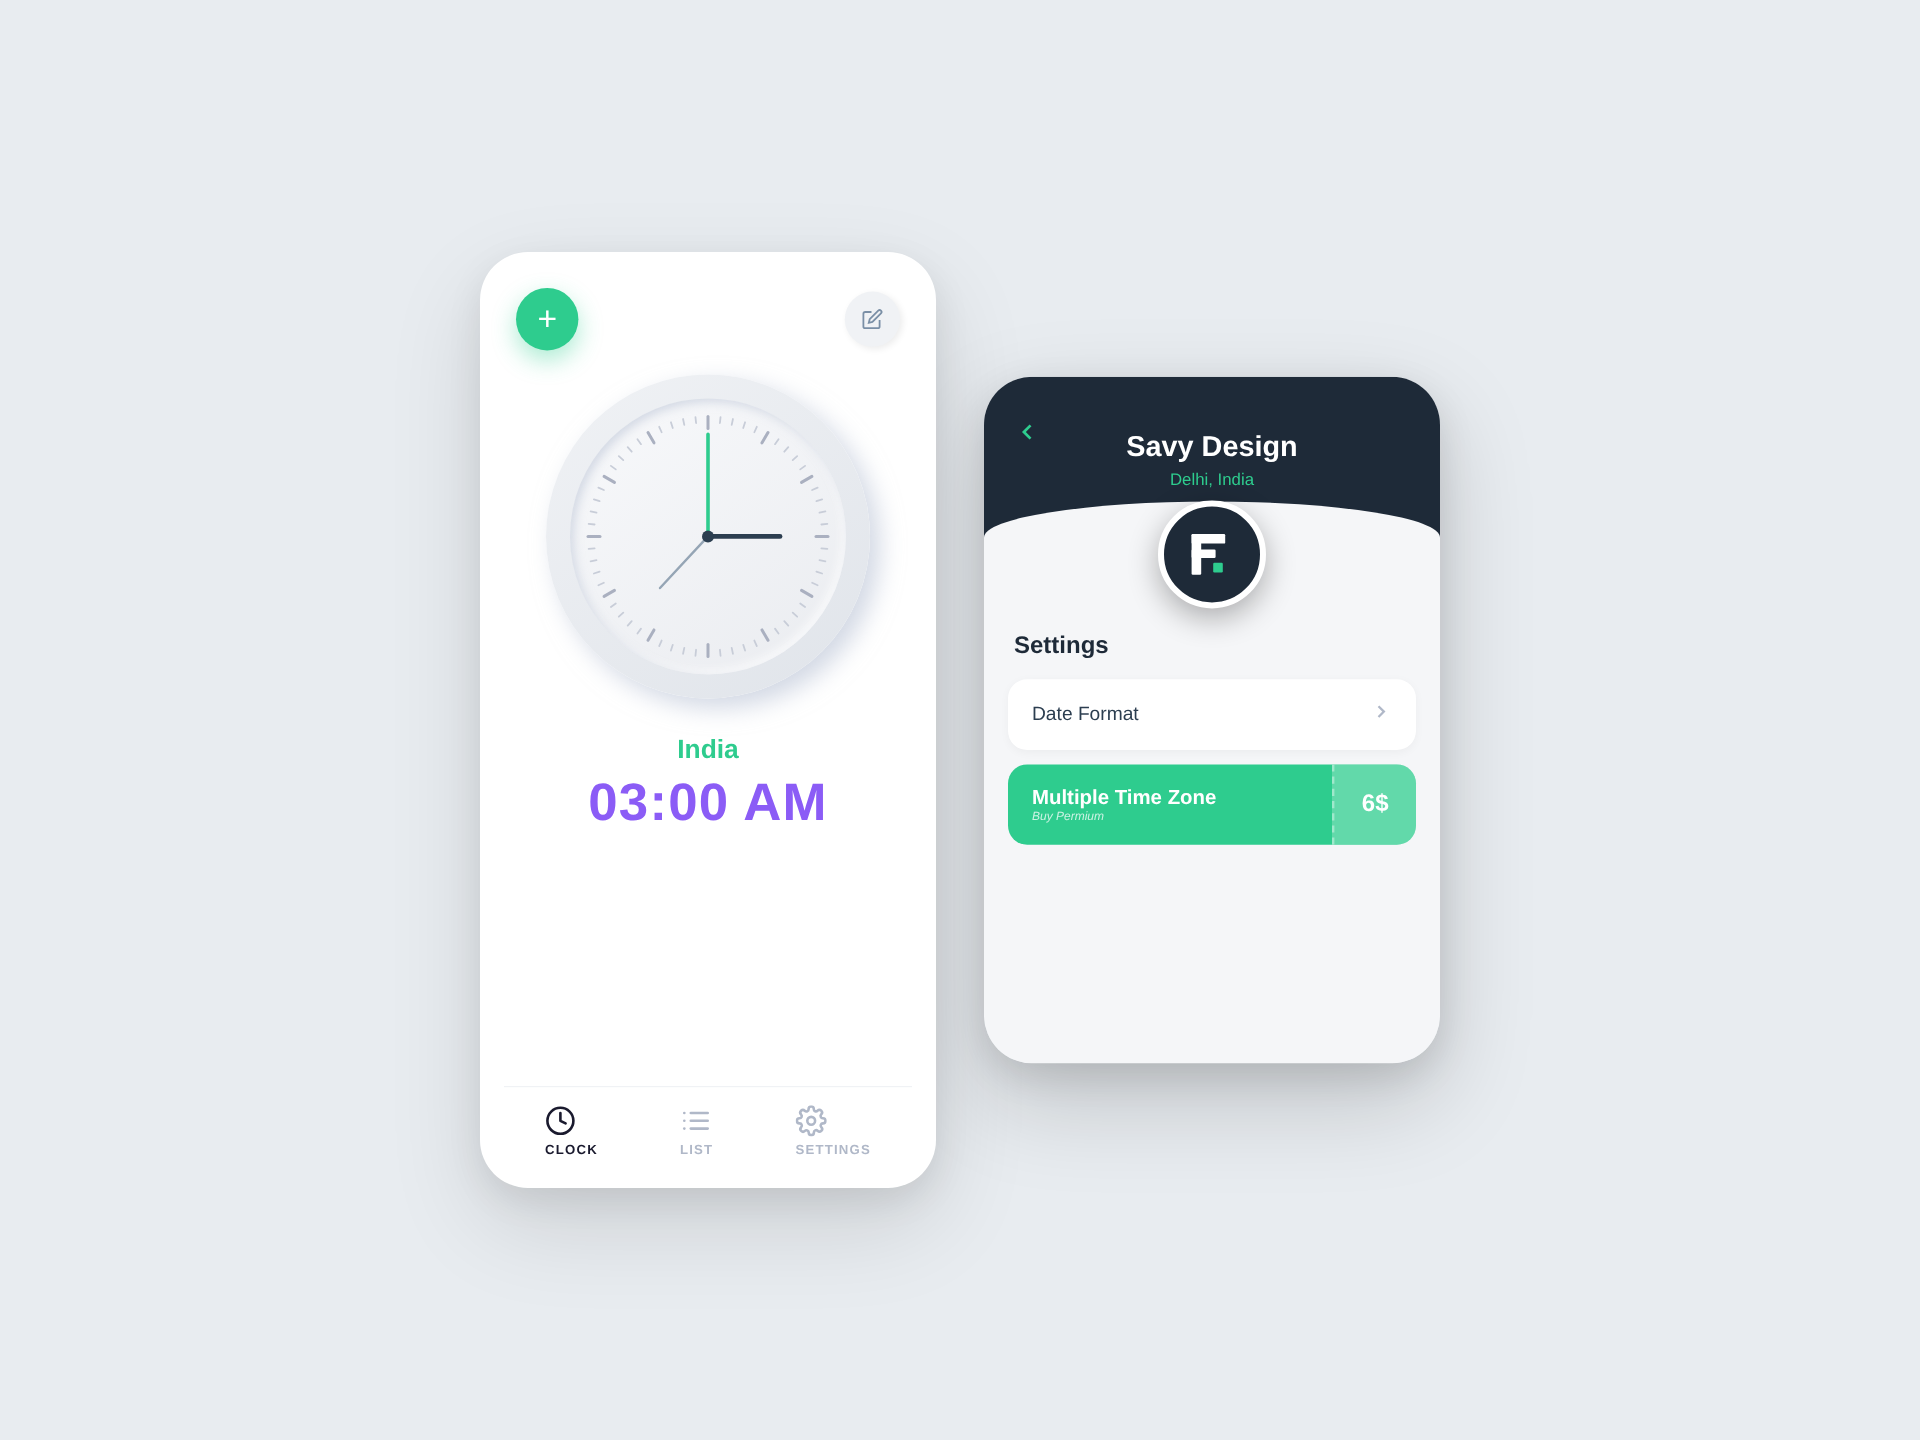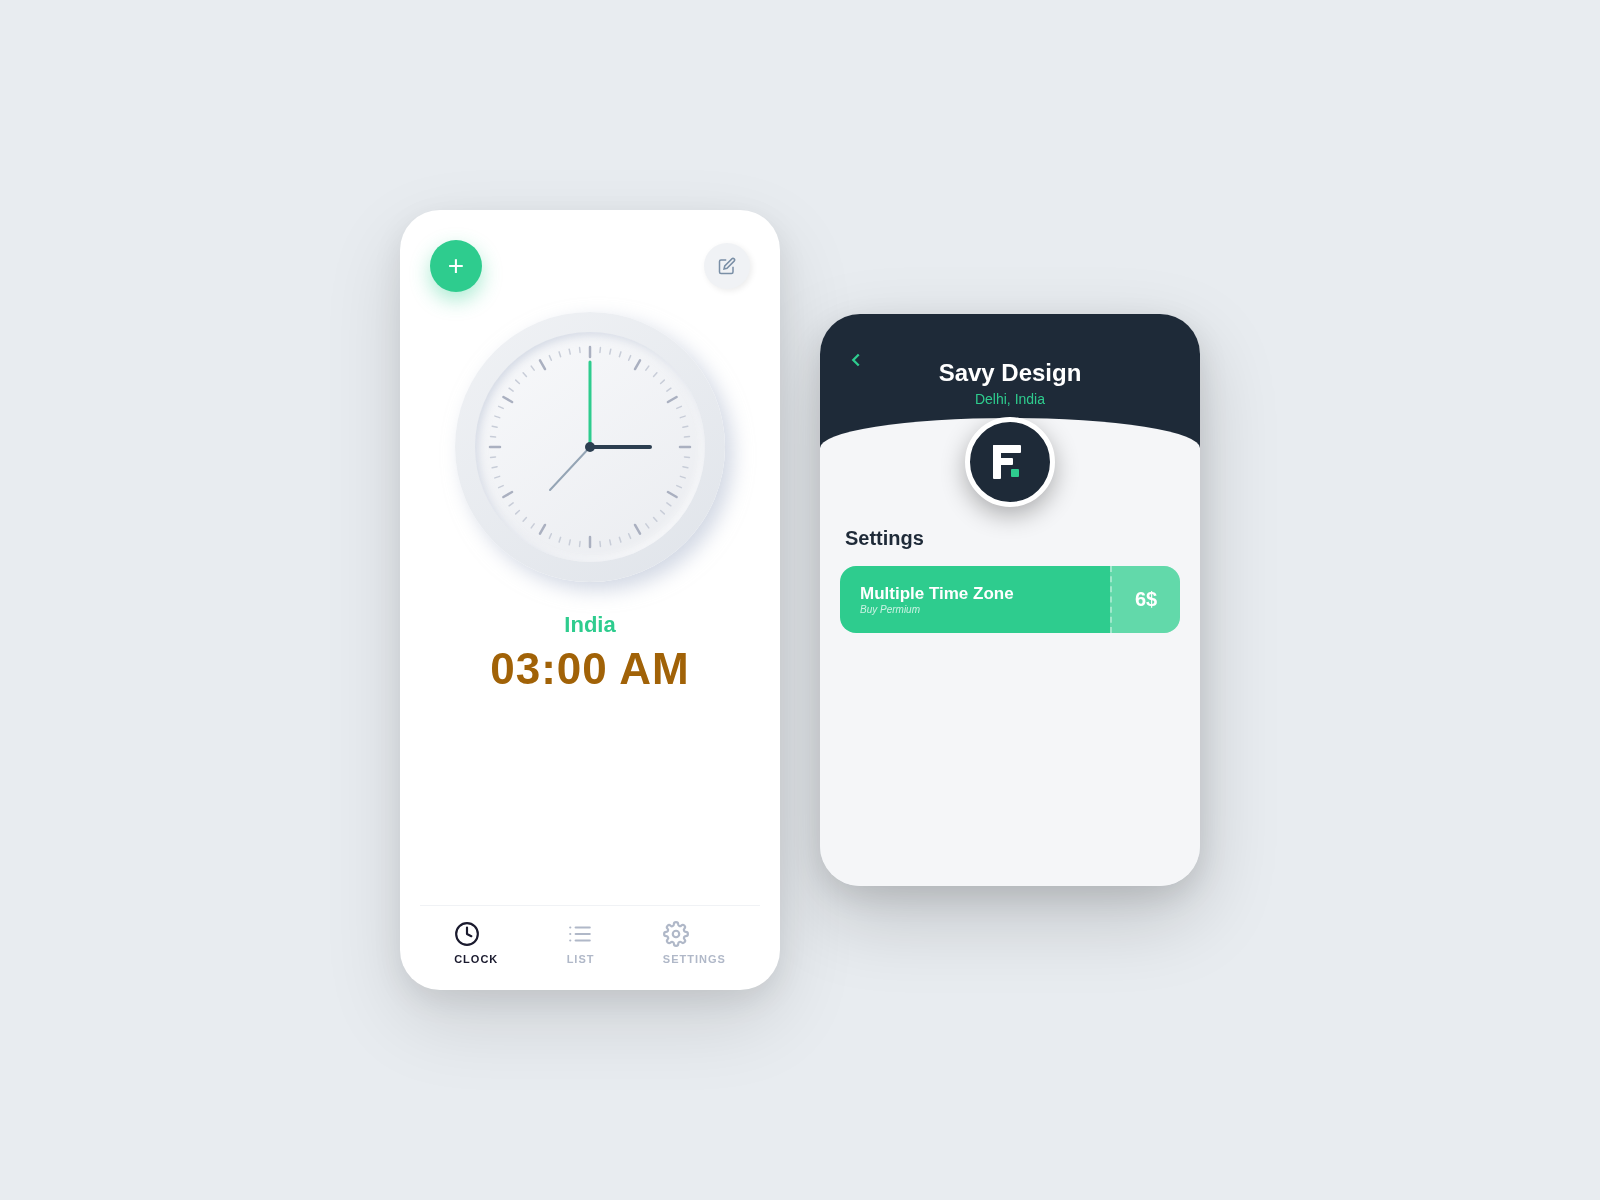--- a/index.html
+++ b/index.html
@@ -101,21 +101,21 @@
     }
 
     .clock-location {
       color: #2ecc8e;
       font-size: 22px;
       font-weight: 600;
       margin-bottom: 6px;
     }
 
     .clock-time {
-      color: #a16207;
+      color: #8b5cf6;
       font-size: 44px;
       font-weight: 800;
       letter-spacing: 1px;
       margin-bottom: 40px;
     }
 
     
     .bottom-nav {
       width: 100%;
       display: flex;
@@ -490,20 +490,28 @@
           <rect x="10" y="10" width="28" height="8" fill="white" rx="1"></rect>
           <rect x="10" y="23" width="20" height="7" fill="white" rx="1"></rect>
           <rect x="28" y="34" width="8" height="8" fill="#2ecc8e" rx="1"></rect>
         </svg>
       </div>
     </div>
 
     <div class="settings-title">Settings</div>
 
 
+    <div class="settings-item">
+      <span class="settings-item-label">Date Format</span>
+      <div class="chevron-icon">
+        <svg viewBox="0 0 24 24">
+            <polyline points="9 18 15 12 9 6"></polyline>
+          </svg>
+      </div>
+    </div>
 
 
     <div class="premium-banner">
       <div class="premium-text">
         <h3>Multiple Time Zone</h3>
         <p>Buy Permium</p>
       </div>
       <div class="premium-price">6$</div>
     </div>
   </div>

